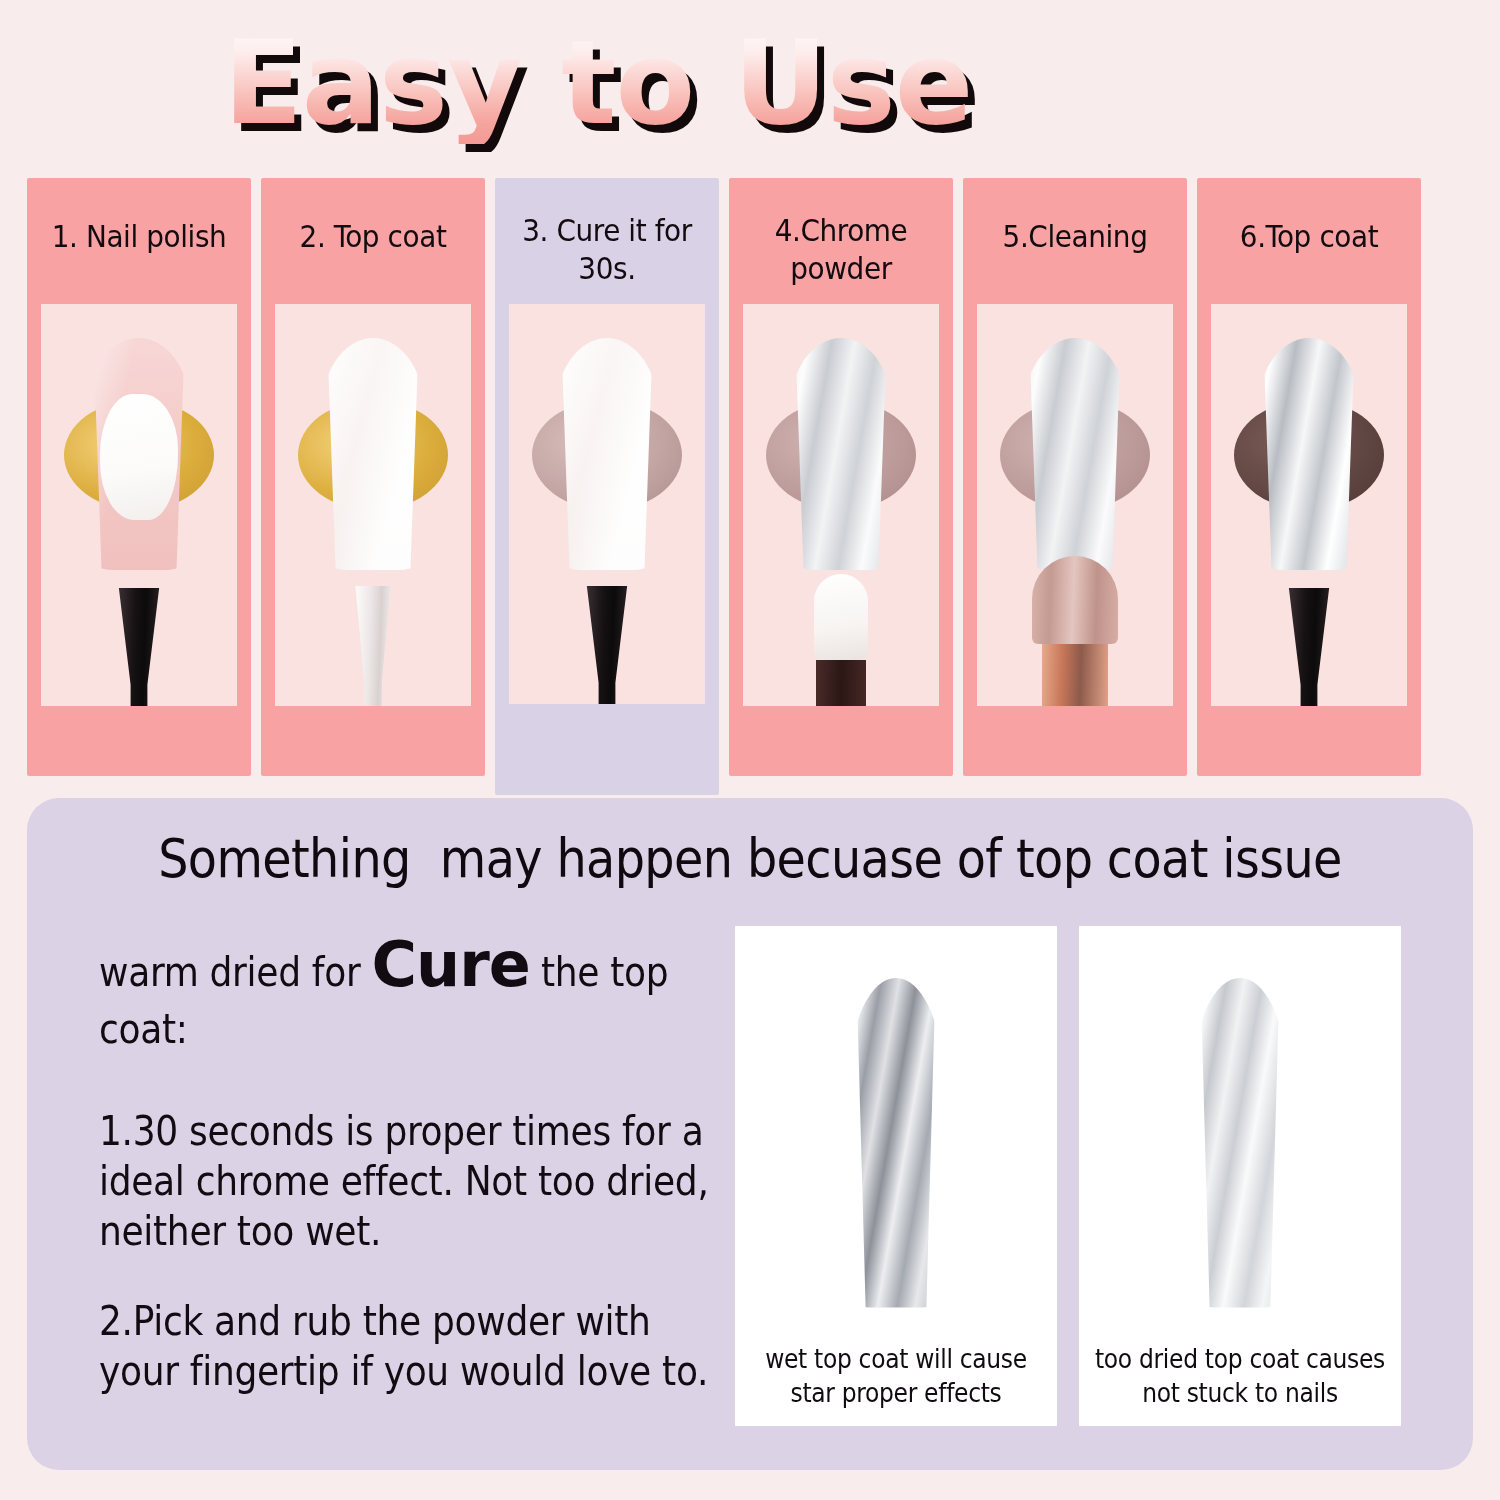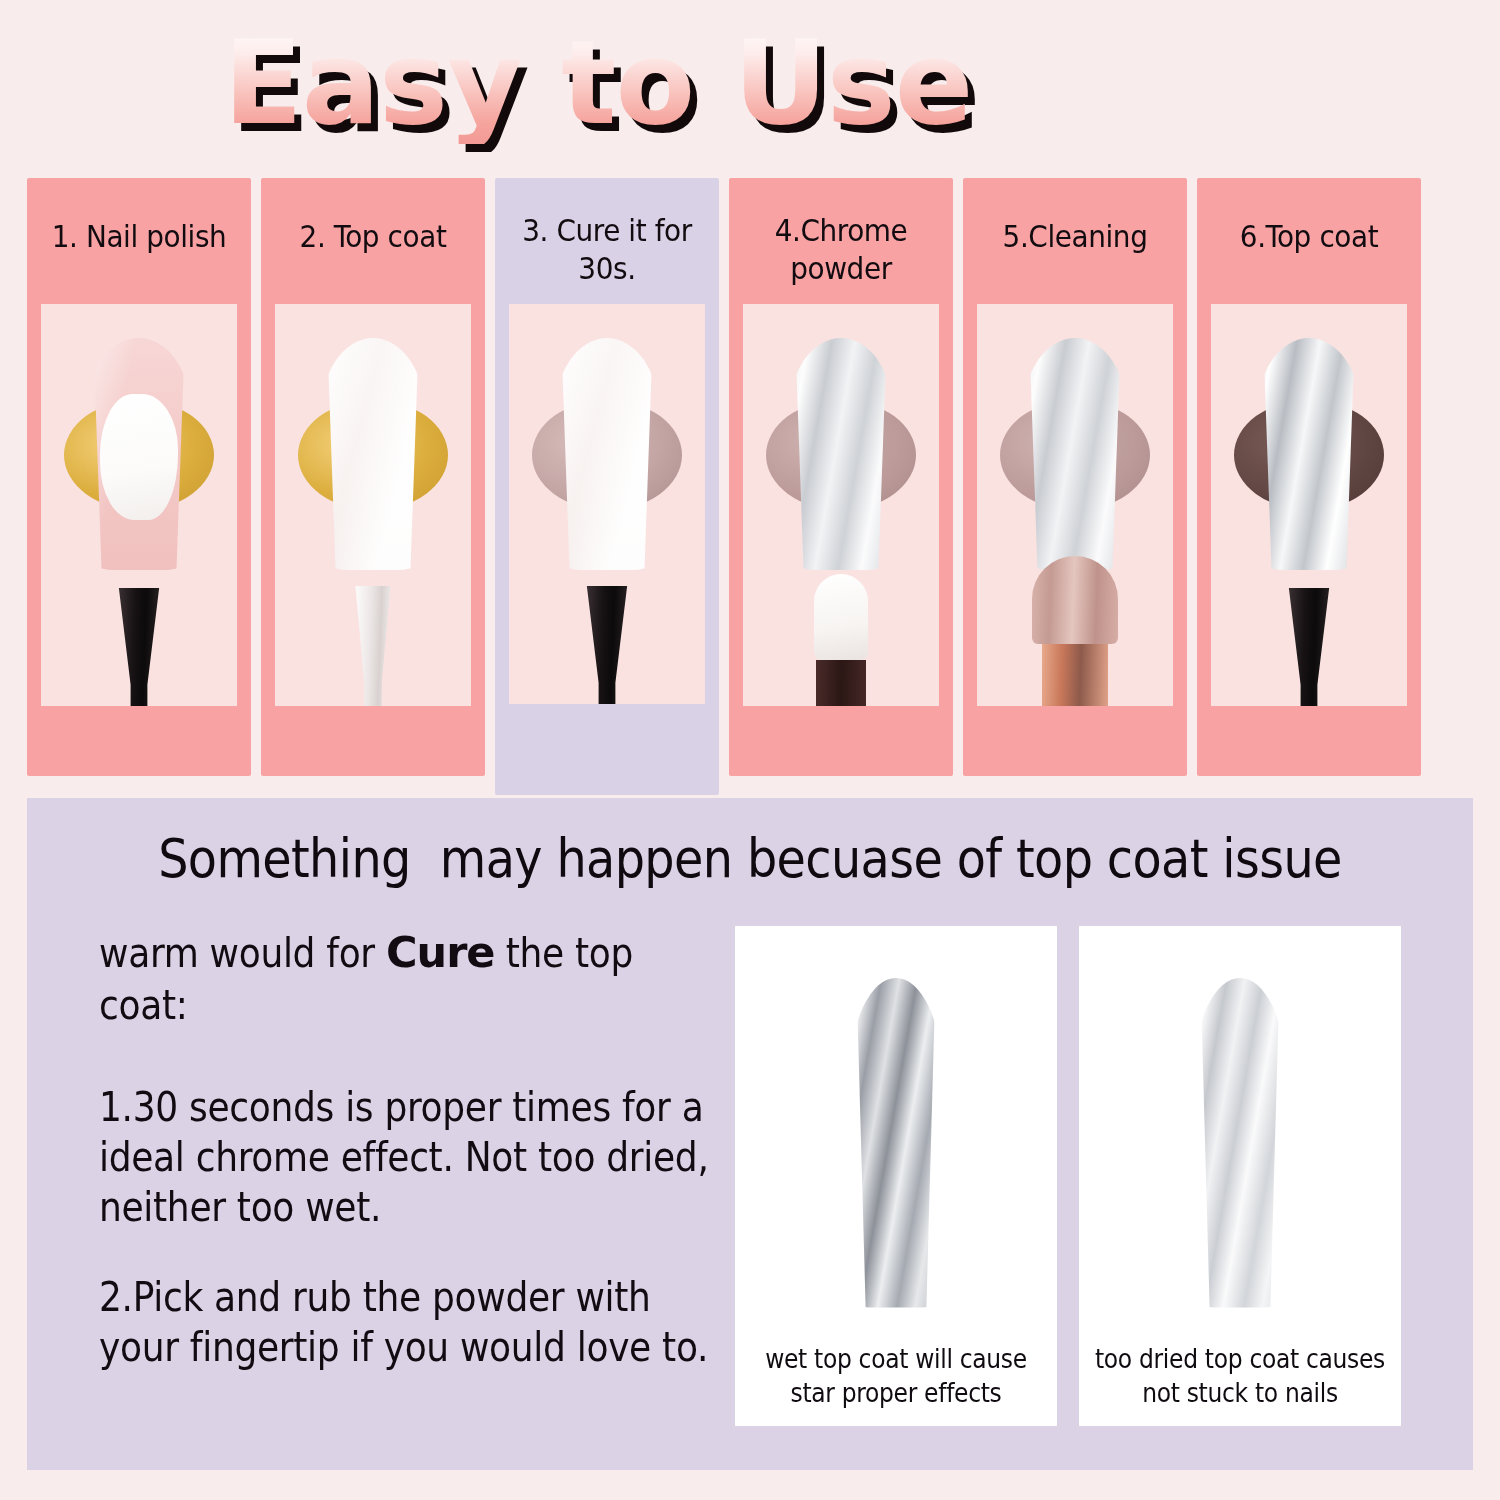--- a/index.html
+++ b/index.html
@@ -168,20 +168,21 @@
     width: 66px; height: 62px; margin: 0 auto;
     background: linear-gradient(92deg,#e8a98c 0%, #c9785a 30%, #8d5a4b 58%, #e0a188 100%);
   }
 
   
   .bottom {
     position: absolute;
     left: 27px; top: 798px;
     width: 1446px; height: 672px;
     background: #dcd2e6;
+    border-radius: 32px;
   }
   .bottom-heading {
     font-family: "DejaVu Sans Condensed", "Liberation Sans", sans-serif;
     font-size: 53px;
     line-height: 1.1;
     color: #0f0a10;
     text-align: center;
     padding: 32px 10px 0 10px;
     letter-spacing: -0.6px;
     white-space: pre;
@@ -200,21 +201,21 @@
     font-family: "DejaVu Sans Condensed", "Liberation Sans", sans-serif;
     font-size: 40px;
     line-height: 1.25;
     color: #120c12;
     letter-spacing: -0.3px;
   }
   .tips p.lead { margin-bottom: 52px; }
   .cure-word {
     font-family: "DejaVu Sans", sans-serif;
     font-weight: bold;
-    font-size: 43px;
+    font-size: 62px;
     letter-spacing: -1px;
   }
 
   .compare {
     display: flex;
     gap: 22px;
     padding-left: 8px;
   }
   .compare-card {
     width: 322px;
@@ -333,21 +334,21 @@
   </div>
 
 </div>
 
 <div class="bottom">
   <div class="bottom-heading">Something  may happen becuase of top coat issue</div>
 
   <div class="bottom-body">
 
     <div class="tips">
-      <p class="lead"><span>warm would for </span><span class="cure-word">Cure</span><span> the top coat:</span></p>
+      <p class="lead"><span>warm dried for </span><span class="cure-word">Cure</span><span> the top coat:</span></p>
       <p>1.30 seconds is proper times for a ideal chrome effect. Not too dried, neither too wet.</p>
       <p>2.Pick and rub the powder with your fingertip if you would love to.</p>
     </div>
 
     <div class="compare">
 
       <div class="compare-card">
         <div class="compare-nail-wrap">
           <div class="long-nail wet"></div>
         </div>

